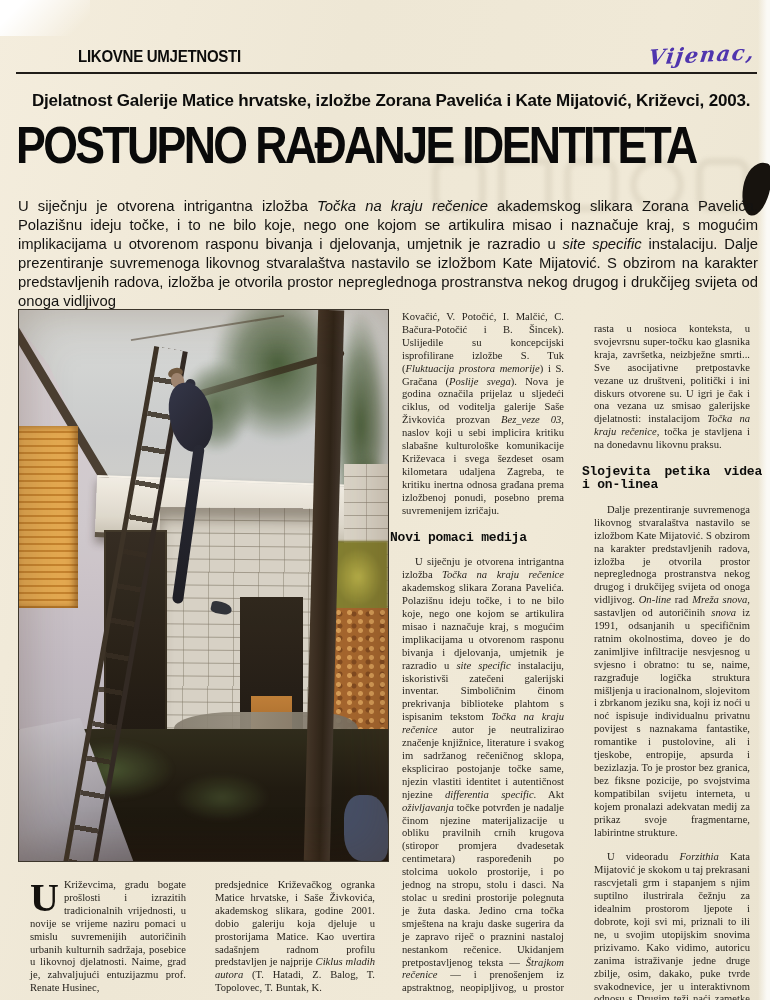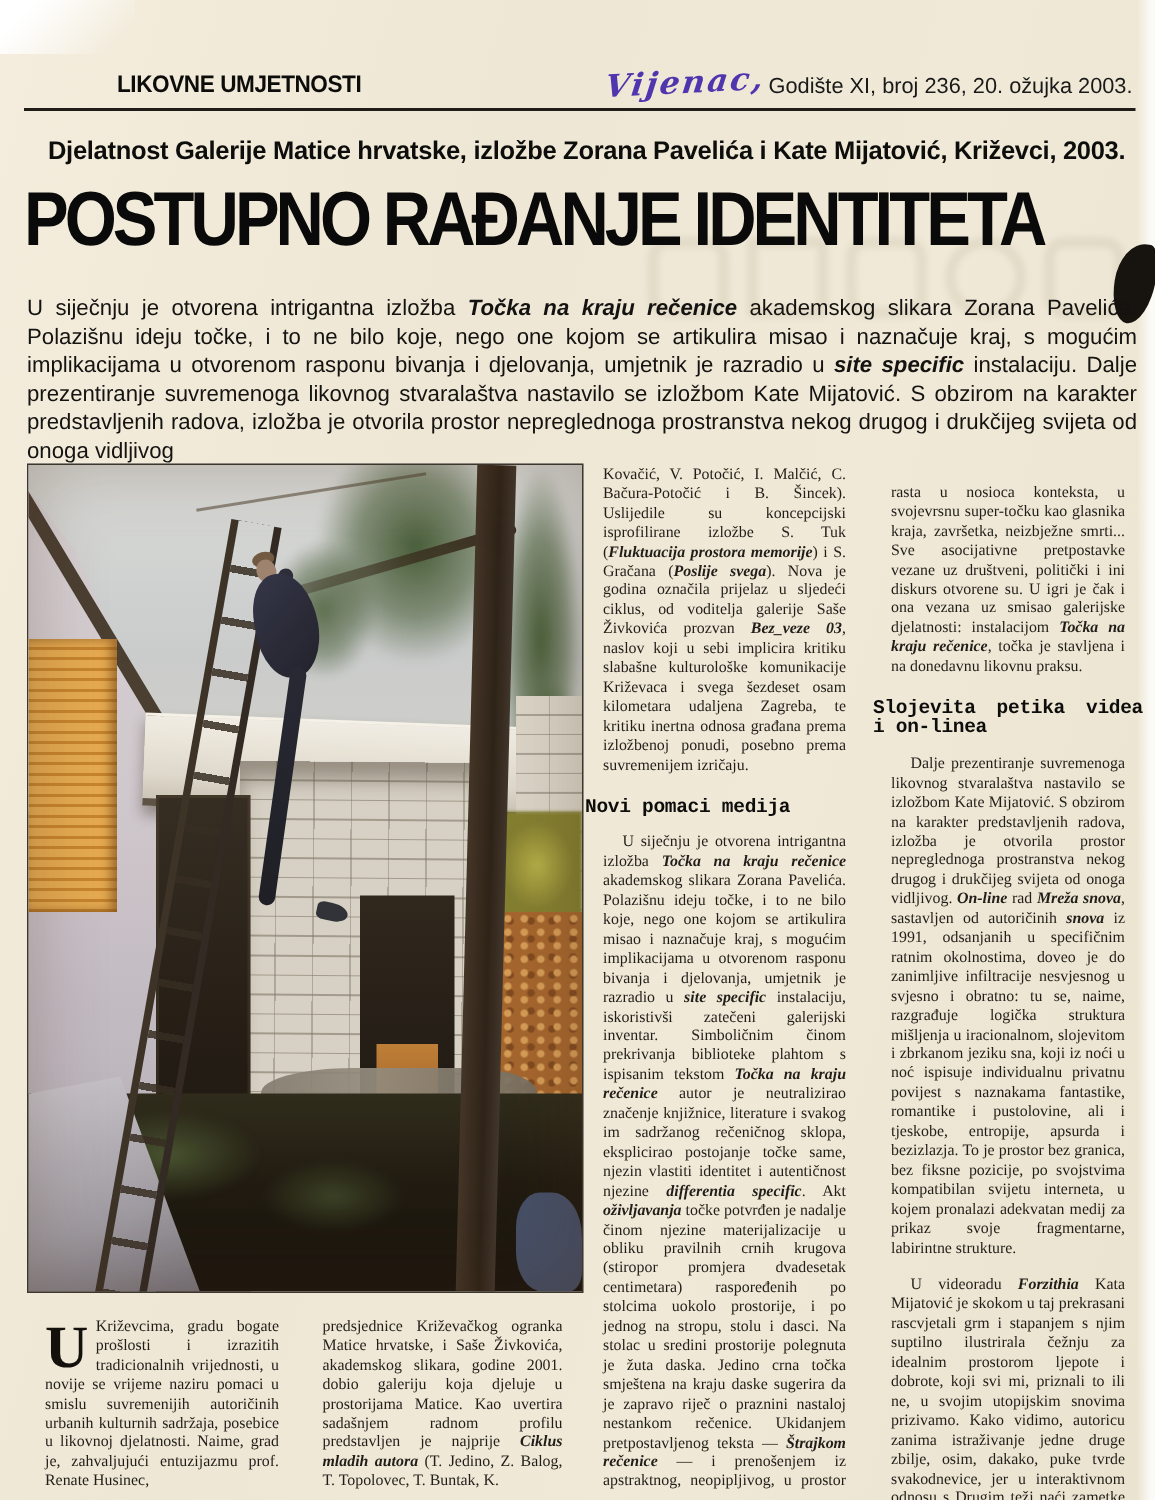--- a/index.html
+++ b/index.html
@@ -45,21 +45,21 @@
   .col-right{left:582px;top:311px;width:180px;height:694px;}
   .col-b1{left:18px;top:867px;width:180px;height:127px;}
   .col-b2{left:203px;top:867px;width:184px;height:127px;}
   .col-p{margin:12px;}
   .col-p.indent{text-indent:13px;}
   .col-h{font-family:Liberation Mono, monospace;font-size:13px;font-weight:700;
         letter-spacing:-.2px;margin:14px 0 9px;color:#0d0d0c;}
   .byline{font-family:"Liberation Sans",sans-serif;font-weight:700;font-style:italic;
         font-size:13px;text-align:right;margin-top:3px;color:#0d0d0c;}
   .dropcap{float:left;font-weight:700;font-size:40px;line-height:31px;padding:3px 5px 0 0;color:#14110d;}
-  em{font-style:italic;font-weight:bold;}
+  em{font-style:italic;}
 
   
   .photo{position:absolute;left:18px;top:309px;width:369px;height:551px;border:1px solid #3c362c;
         background:#cfd3d4;overflow:hidden;}
   .photo *{position:absolute;}
   .ph-sky{left:0;top:0;width:100%;height:42%;background:linear-gradient(180deg,#dadedf,#c9ced2 55%,#d3d5d1);}
   .ph-pine{background:radial-gradient(closest-side,rgba(56,82,45,.95),rgba(56,82,45,.55) 60%,rgba(56,82,45,0));filter:blur(3px);}
   .ph-pine.a{left:52%;top:-4%;width:36%;height:28%;}
   .ph-pine.b{left:85%;top:0;width:15%;height:42%;}
   .ph-pine.c{left:44%;top:9%;width:19%;height:17%;opacity:.85;}
@@ -128,21 +128,20 @@
 
 <div class="page">
 
   <div class="corner-white"></div>
   <div class="edge-right"></div>
 
   <div class="section-label">LIKOVNE UMJETNOSTI</div>
 
   <div class="masthead">
     <span class="masthead-script">Vijenac,</span>
-    <span class="masthead-issue">Godište XI, broj 236, 20. ožujka 2003.</span>
   </div>
 
   <div class="rule"></div>
 
   <div class="ghost">
       <i></i>
       <i></i>
       <i></i>
       <i></i>
       <i></i>
@@ -200,16 +199,16 @@
       <p class="col-p"><span>rasta u nosioca konteksta, u svojevrsnu super-točku kao glasnika kraja, završetka, neizbježne smrti... Sve asocijativne pretpostavke vezane uz društveni, politički i ini diskurs otvorene su. U igri je čak i ona vezana uz smisao galerijske djelatnosti: instalacijom </span><em>Točka na kraju rečenice</em><span>, točka je stavljena i na donedavnu likovnu praksu.</span></p>
       <h3 class="col-h">Slojevita petika videa i on-linea</h3>
       <p class="col-p indent"><span>Dalje prezentiranje suvremenoga likovnog stvaralaštva nastavilo se izložbom Kate Mijatović. S obzirom na karakter predstavljenih radova, izložba je otvorila prostor nepreglednoga prostranstva nekog drugog i drukčijeg svijeta od onoga vidljivog. </span><em>On-line</em><span> rad </span><em>Mreža snova</em><span>, sastavljen od autoričinih </span><em>snova</em><span> iz 1991, odsanjanih u specifičnim ratnim okolnostima, doveo je do zanimljive infiltracije nesvjesnog u svjesno i obratno: tu se, naime, razgrađuje logička struktura mišljenja u iracionalnom, slojevitom i zbrkanom jeziku sna, koji iz noći u noć ispisuje individualnu privatnu povijest s naznakama fantastike, romantike i pustolovine, ali i tjeskobe, entropije, apsurda i bezizlazja. To je prostor bez granica, bez fiksne pozicije, po svojstvima kompatibilan svijetu interneta, u kojem pronalazi adekvatan medij za prikaz svoje fragmentarne, labirintne strukture.</span></p>
       <p class="col-p indent"><span>U videoradu </span><em>Forzithia</em><span> Kata Mijatović je skokom u taj prekrasani rascvjetali grm i stapanjem s njim suptilno ilustrirala čežnju za idealnim prostorom ljepote i dobrote, koji svi mi, priznali to ili ne, u svojim utopijskim snovima prizivamo. Kako vidimo, autoricu zanima istraživanje jedne druge zbilje, osim, dakako, puke tvrde svakodnevice, jer u interaktivnom odnosu s Drugim teži naći zametke vlastitog identiteta i dublje se uvući pod koru te čudne opore nepojmljive realnosti.</span></p>
       <div class="byline">Ana Tuk</div>
     </div>
   <div class="newscol col-b1">
       <p class="col-p"><span class="dropcap">U</span><span>Križevcima, gradu bogate prošlosti i izrazitih tradicionalnih vrijednosti, u novije se vrijeme naziru pomaci u smislu suvremenijih autoričinih urbanih kulturnih sadržaja, posebice u likovnoj djelatnosti. Naime, grad je, zahvaljujući entuzijazmu prof. Renate Husinec,</span></p>
     </div>
   <div class="newscol col-b2">
-      <p class="col-p"><span>predsjednice Križevačkog ogranka Matice hrvatske, i Saše Živkovića, akademskog slikara, godine 2001. dobio galeriju koja djeluje u prostorijama Matice. Kao uvertira sadašnjem radnom profilu predstavljen je najprije </span><em>Ciklus mladih autora</em><span> (T. Jedino, Z. Balog, T. Topolovec, T. Buntak, K.</span></p>
+      <p class="col-p"><span>predsjednice Križevačkog ogranka Matice hrvatske, i Saše Živkovića, akademskog slikara, godine 2001. dobio galeriju koja djeluje u prostorijama Matice. Kao uvertira sadašnjem radnom profilu predstavljen je najprije </span><em>Ciklus mladih autora</em><span> (T. Hatadi, Z. Balog, T. Topolovec, T. Buntak, K.</span></p>
     </div>
 
 </div>
 
 </body></html>

